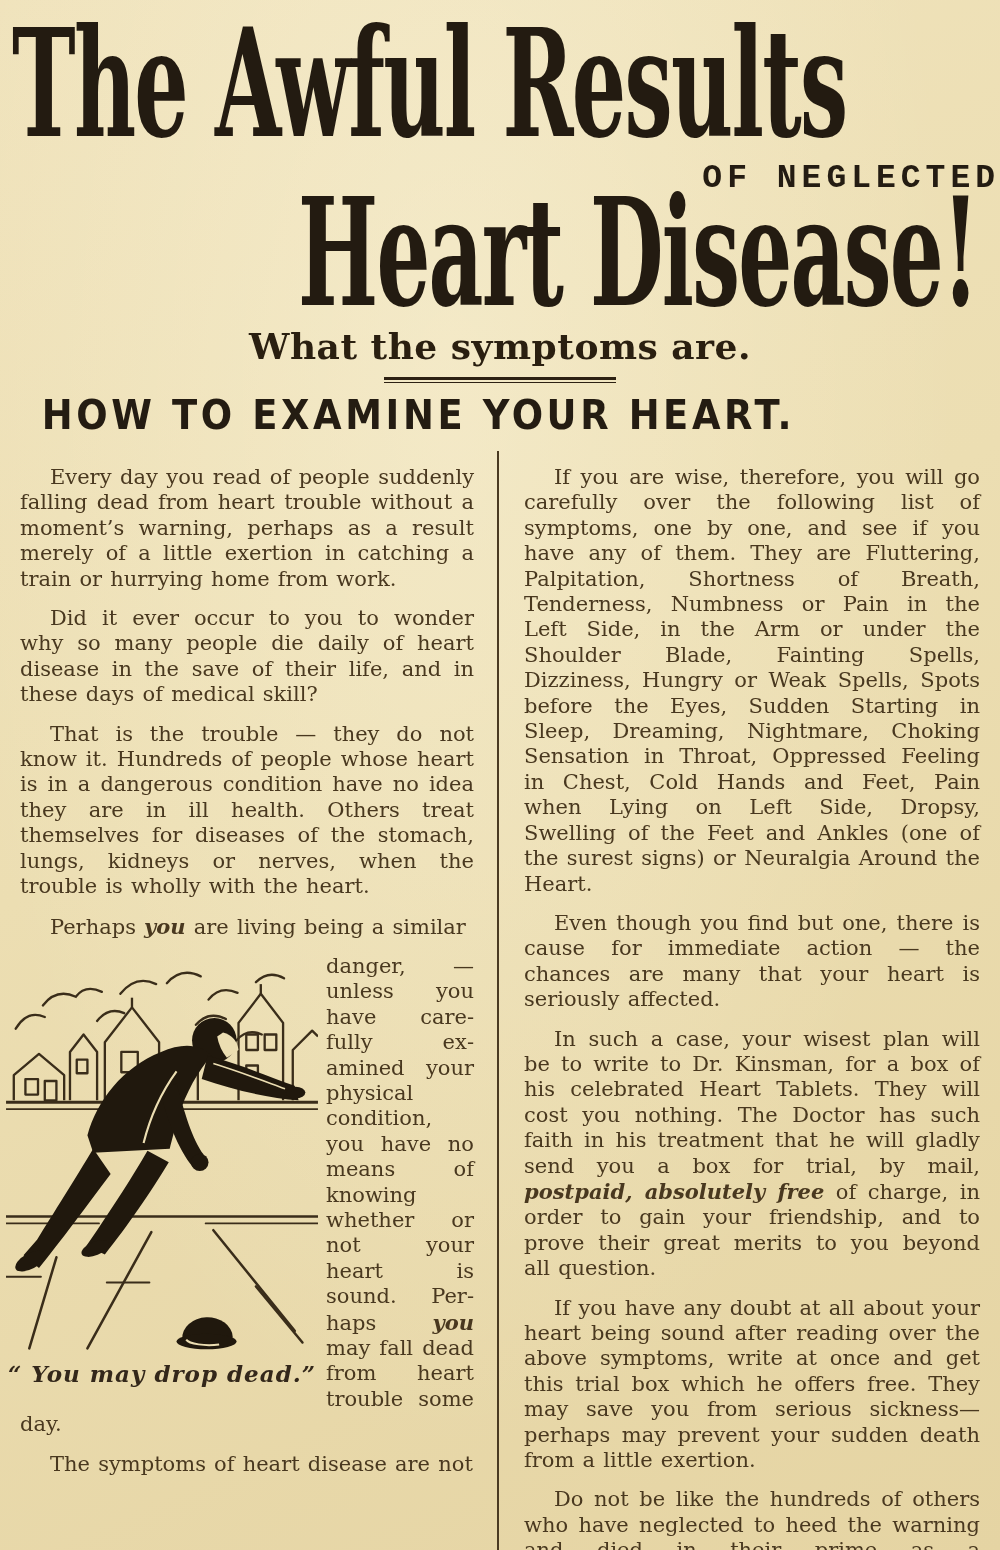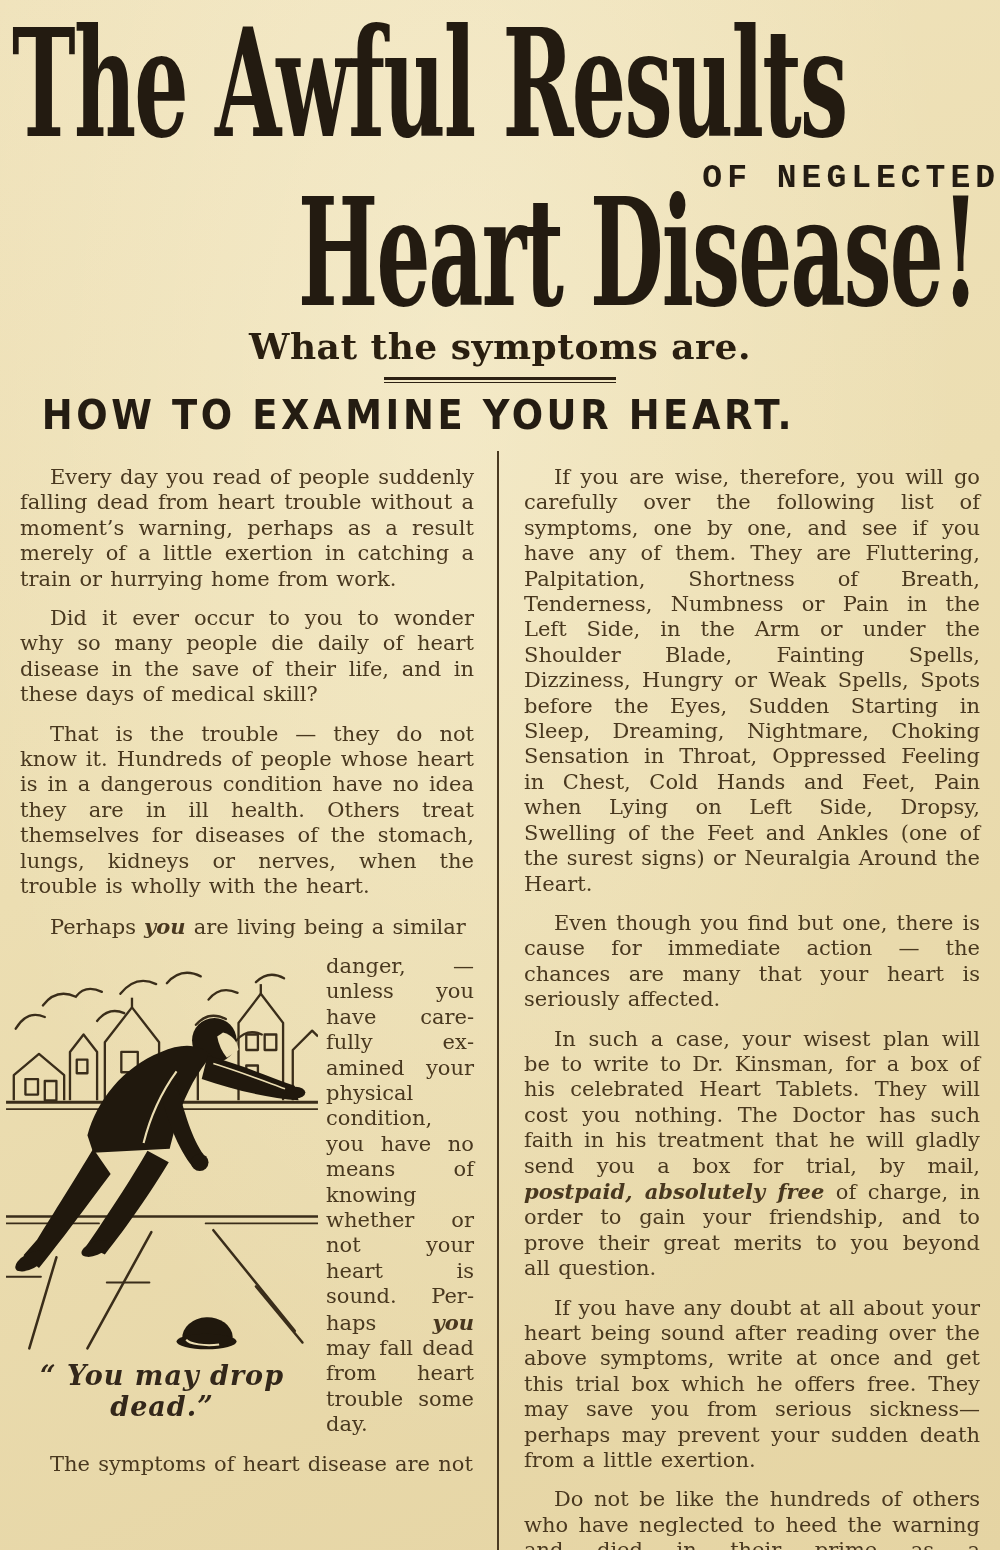--- a/index.html
+++ b/index.html
@@ -47,21 +47,21 @@
   .columns { display:flex; margin-top:12px; padding:0 6px 0 6px; }
   .col-left  { width:482px; padding-right:9px; border-right:2px solid #4a3a22; }
   .col-right { flex:1; padding-left:11px; }
   p { margin:14px; text-align:justify; font-size:21px; line-height:25.4px;
       word-spacing:1.5px; color:#49381f; hyphens:manual; }
   .indent { text-indent:30px; }
   .em { font-weight:bold; font-style:italic; }
   
   .illo { float:left; width:312px; margin:3px 8px 6px 0; }
   .illo svg { display:block; }
-  .caption { text-align:center; font-style:italic; font-weight:bold; font-size:27px;
+  .caption { text-align:center; font-style:italic; font-weight:bold; font-size:23px;
     color:#33271a; margin-top:1px; letter-spacing:1px;
     font-family:"DejaVu Serif", serif; }
 </style>
 </head>
 <body>
 
 <div class="page">
 
   <header class="masthead">
     <div class="title-line1">

